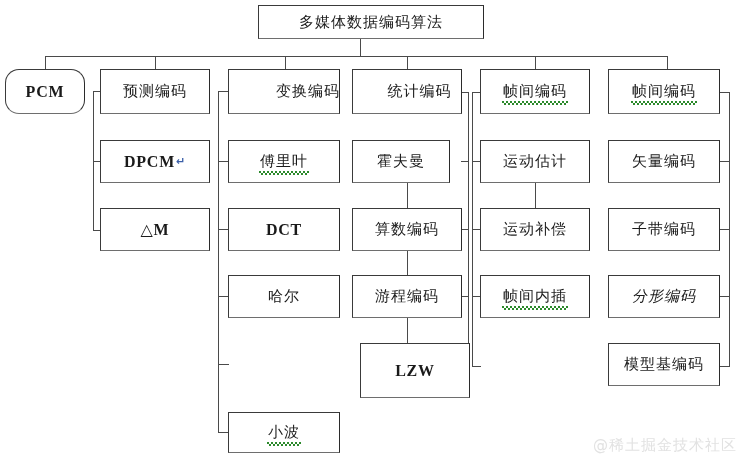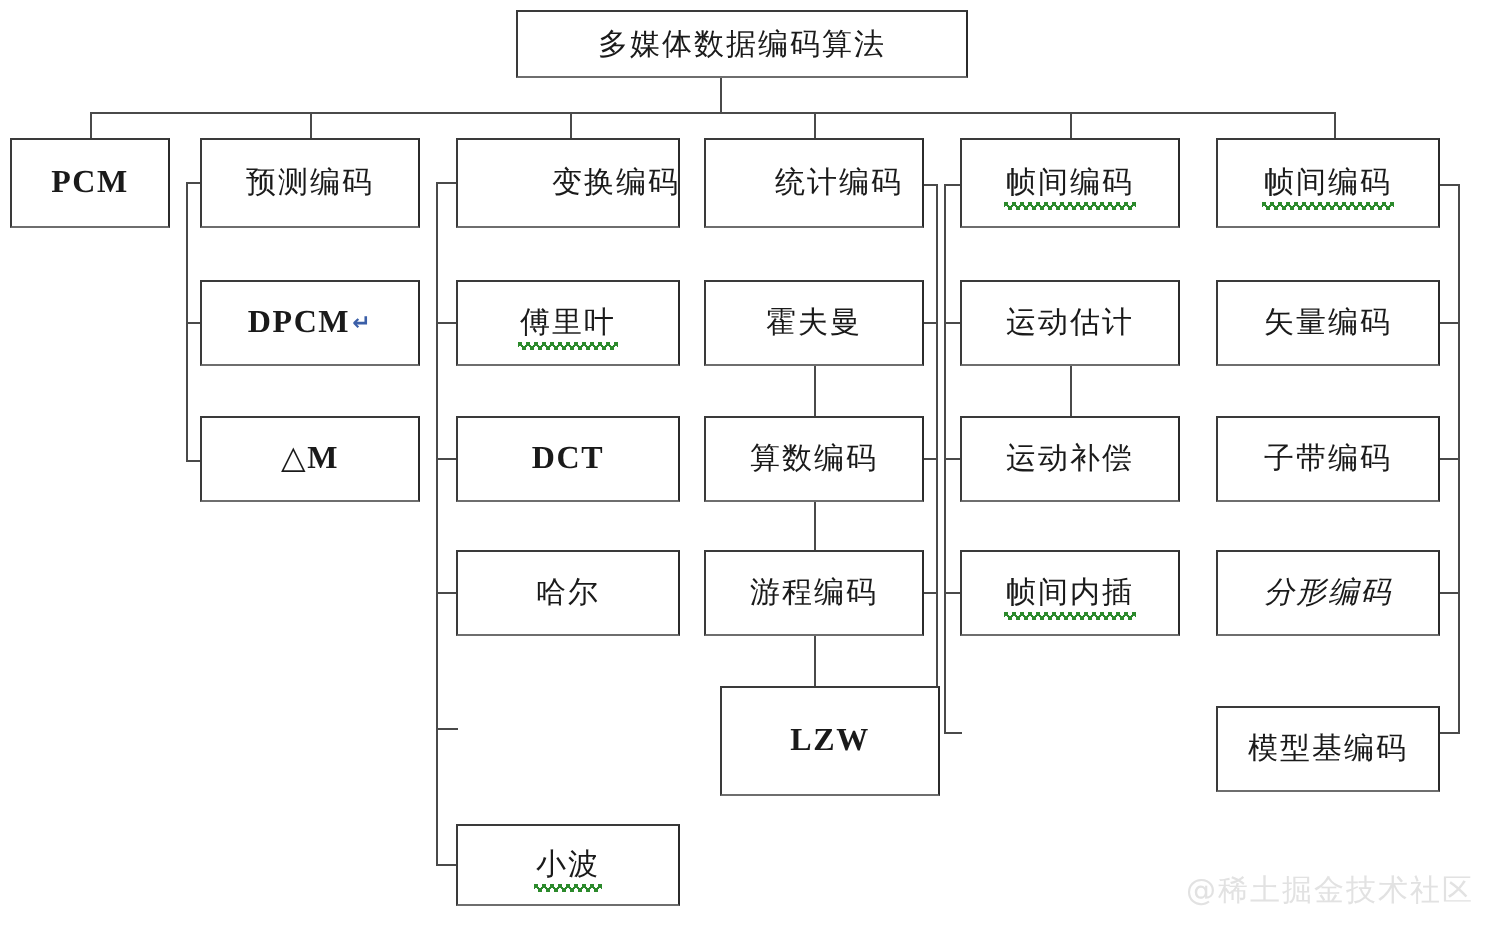--- a/index.html
+++ b/index.html
@@ -102,21 +102,21 @@
   <div class="edge v" style="left:360px; top:39px; width:1px; height:17px;"></div>
   <div class="edge h" style="left:45px; top:56px; width:622px; height:1px;"></div>
 
   <div class="edge v" style="left:45px;  top:56px; height:13px;"></div>
   <div class="edge v" style="left:155px; top:56px; height:13px;"></div>
   <div class="edge v" style="left:285px; top:56px; height:13px;"></div>
   <div class="edge v" style="left:407px; top:56px; height:13px;"></div>
   <div class="edge v" style="left:535px; top:56px; height:13px;"></div>
   <div class="edge v" style="left:667px; top:56px; height:13px;"></div>
 
-  <div class="node latin" style="left:5px; top:69px; width:80px; height:45px;">
+  <div class="node latin" style="left:5px; top:69px; width:80px; height:45px;border-radius:14px;">
     <span class="label">PCM</span>
   </div>
 
   <div class="node cjk" style="left:100px; top:69px; width:110px; height:45px;">
     <span class="label">预测编码</span>
   </div>
   <div class="node latin" style="left:100px; top:140px; width:110px; height:43px;">
     <span class="label">DPCM</span>
       <span class="cr">↵</span>
   </div>
@@ -149,21 +149,21 @@
   <div class="edge h" style="left:218px; top:91px; width:11px;"></div>
   <div class="edge h" style="left:218px; top:161px; width:11px;"></div>
   <div class="edge h" style="left:218px; top:229px; width:11px;"></div>
   <div class="edge h" style="left:218px; top:296px; width:11px;"></div>
   <div class="edge h" style="left:218px; top:364px; width:11px;"></div>
   <div class="edge h" style="left:218px; top:432px; width:11px;"></div>
 
   <div class="node cjk" style="left:352px; top:69px; width:110px; height:45px;padding-left:25px;">
     <span class="label">统计编码</span>
   </div>
-  <div class="node cjk" style="left:352px; top:140px; width:110px; height:43px;">
+  <div class="node cjk" style="left:352px; top:140px; width:98px; height:43px;">
     <span class="label">霍夫曼</span>
   </div>
   <div class="node cjk" style="left:352px; top:208px; width:110px; height:43px;">
     <span class="label">算数编码</span>
   </div>
   <div class="node cjk" style="left:352px; top:275px; width:110px; height:43px;">
     <span class="label">游程编码</span>
   </div>
   <div class="node latin" style="left:360px; top:343px; width:110px; height:55px;">
     <span class="label">LZW</span>
@@ -207,21 +207,21 @@
   </div>
   <div class="node cjk" style="left:608px; top:140px; width:112px; height:43px;">
     <span class="label">矢量编码</span>
   </div>
   <div class="node cjk" style="left:608px; top:208px; width:112px; height:43px;">
     <span class="label">子带编码</span>
   </div>
   <div class="node cjk" style="left:608px; top:275px; width:112px; height:43px;font-style:italic;">
     <span class="label">分形编码</span>
   </div>
-  <div class="node cjk" style="left:608px; top:343px; width:112px; height:43px;margin-top:10px;">
+  <div class="node cjk" style="left:608px; top:343px; width:112px; height:43px;">
     <span class="label">模型基编码</span>
   </div>
 
   <div class="edge v" style="left:729px; top:92px; height:274px;"></div>
   <div class="edge h" style="left:719px; top:92px; width:11px;"></div>
   <div class="edge h" style="left:719px; top:161px; width:11px;"></div>
   <div class="edge h" style="left:719px; top:229px; width:11px;"></div>
   <div class="edge h" style="left:719px; top:296px; width:11px;"></div>
   <div class="edge h" style="left:719px; top:366px; width:11px;"></div>
 

